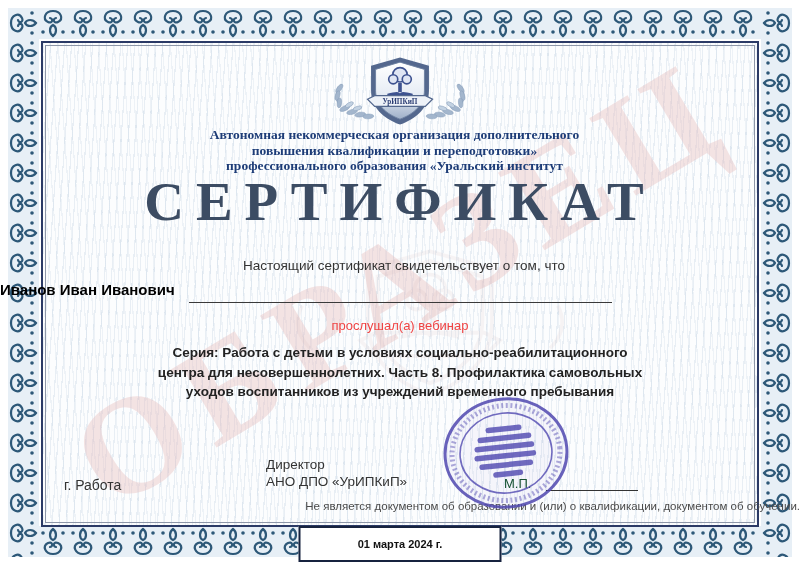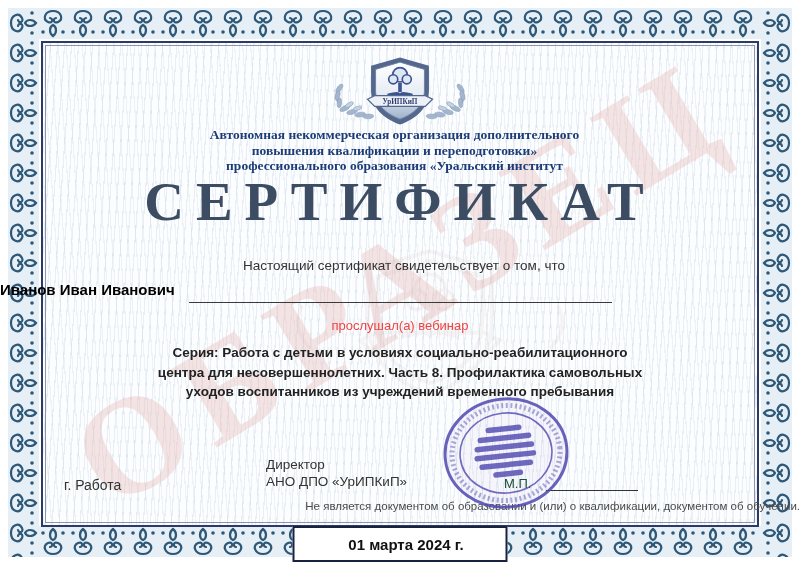--- a/index.html
+++ b/index.html
@@ -50,21 +50,21 @@
   .city{position:absolute; left:64px; top:477px; font-size:14px; color:#333;}
   .director{position:absolute; left:266px; top:457px; font-size:13.5px; line-height:16.5px; color:#333;}
   .seal{position:absolute; left:441px; top:395px; width:130px; height:116px; z-index:4;}
   .mp{position:absolute; left:504px; top:476px; font-size:13px; color:#14532d;}
   .sig-line{position:absolute; left:546px; top:490px; width:92px; height:0; border-top:1.6px solid #333;}
   .disclaimer{position:absolute; left:0; right:0; top:500px; text-align:right;
     font-size:11.5px; color:#4a4a4a;}
   .date-box{position:absolute; left:50%; transform:translateX(-50%); top:526px;
     width:199px; height:32px; background:#ffffff; border:2.5px solid #17233f;
     z-index:6; display:flex; align-items:center; justify-content:center;
-    font-size:15px; font-weight:bold; color:#111;padding-left:12px;}
+    font-size:11px; font-weight:bold; color:#111;}
 </style>
 </head>
 <body>
 
 <div class="certificate">
 
   <div class="band band-top">
     <svg preserveAspectRatio="none">
       <defs>
           <pattern id="ornT" width="30" height="31" patternUnits="userSpaceOnUse">

